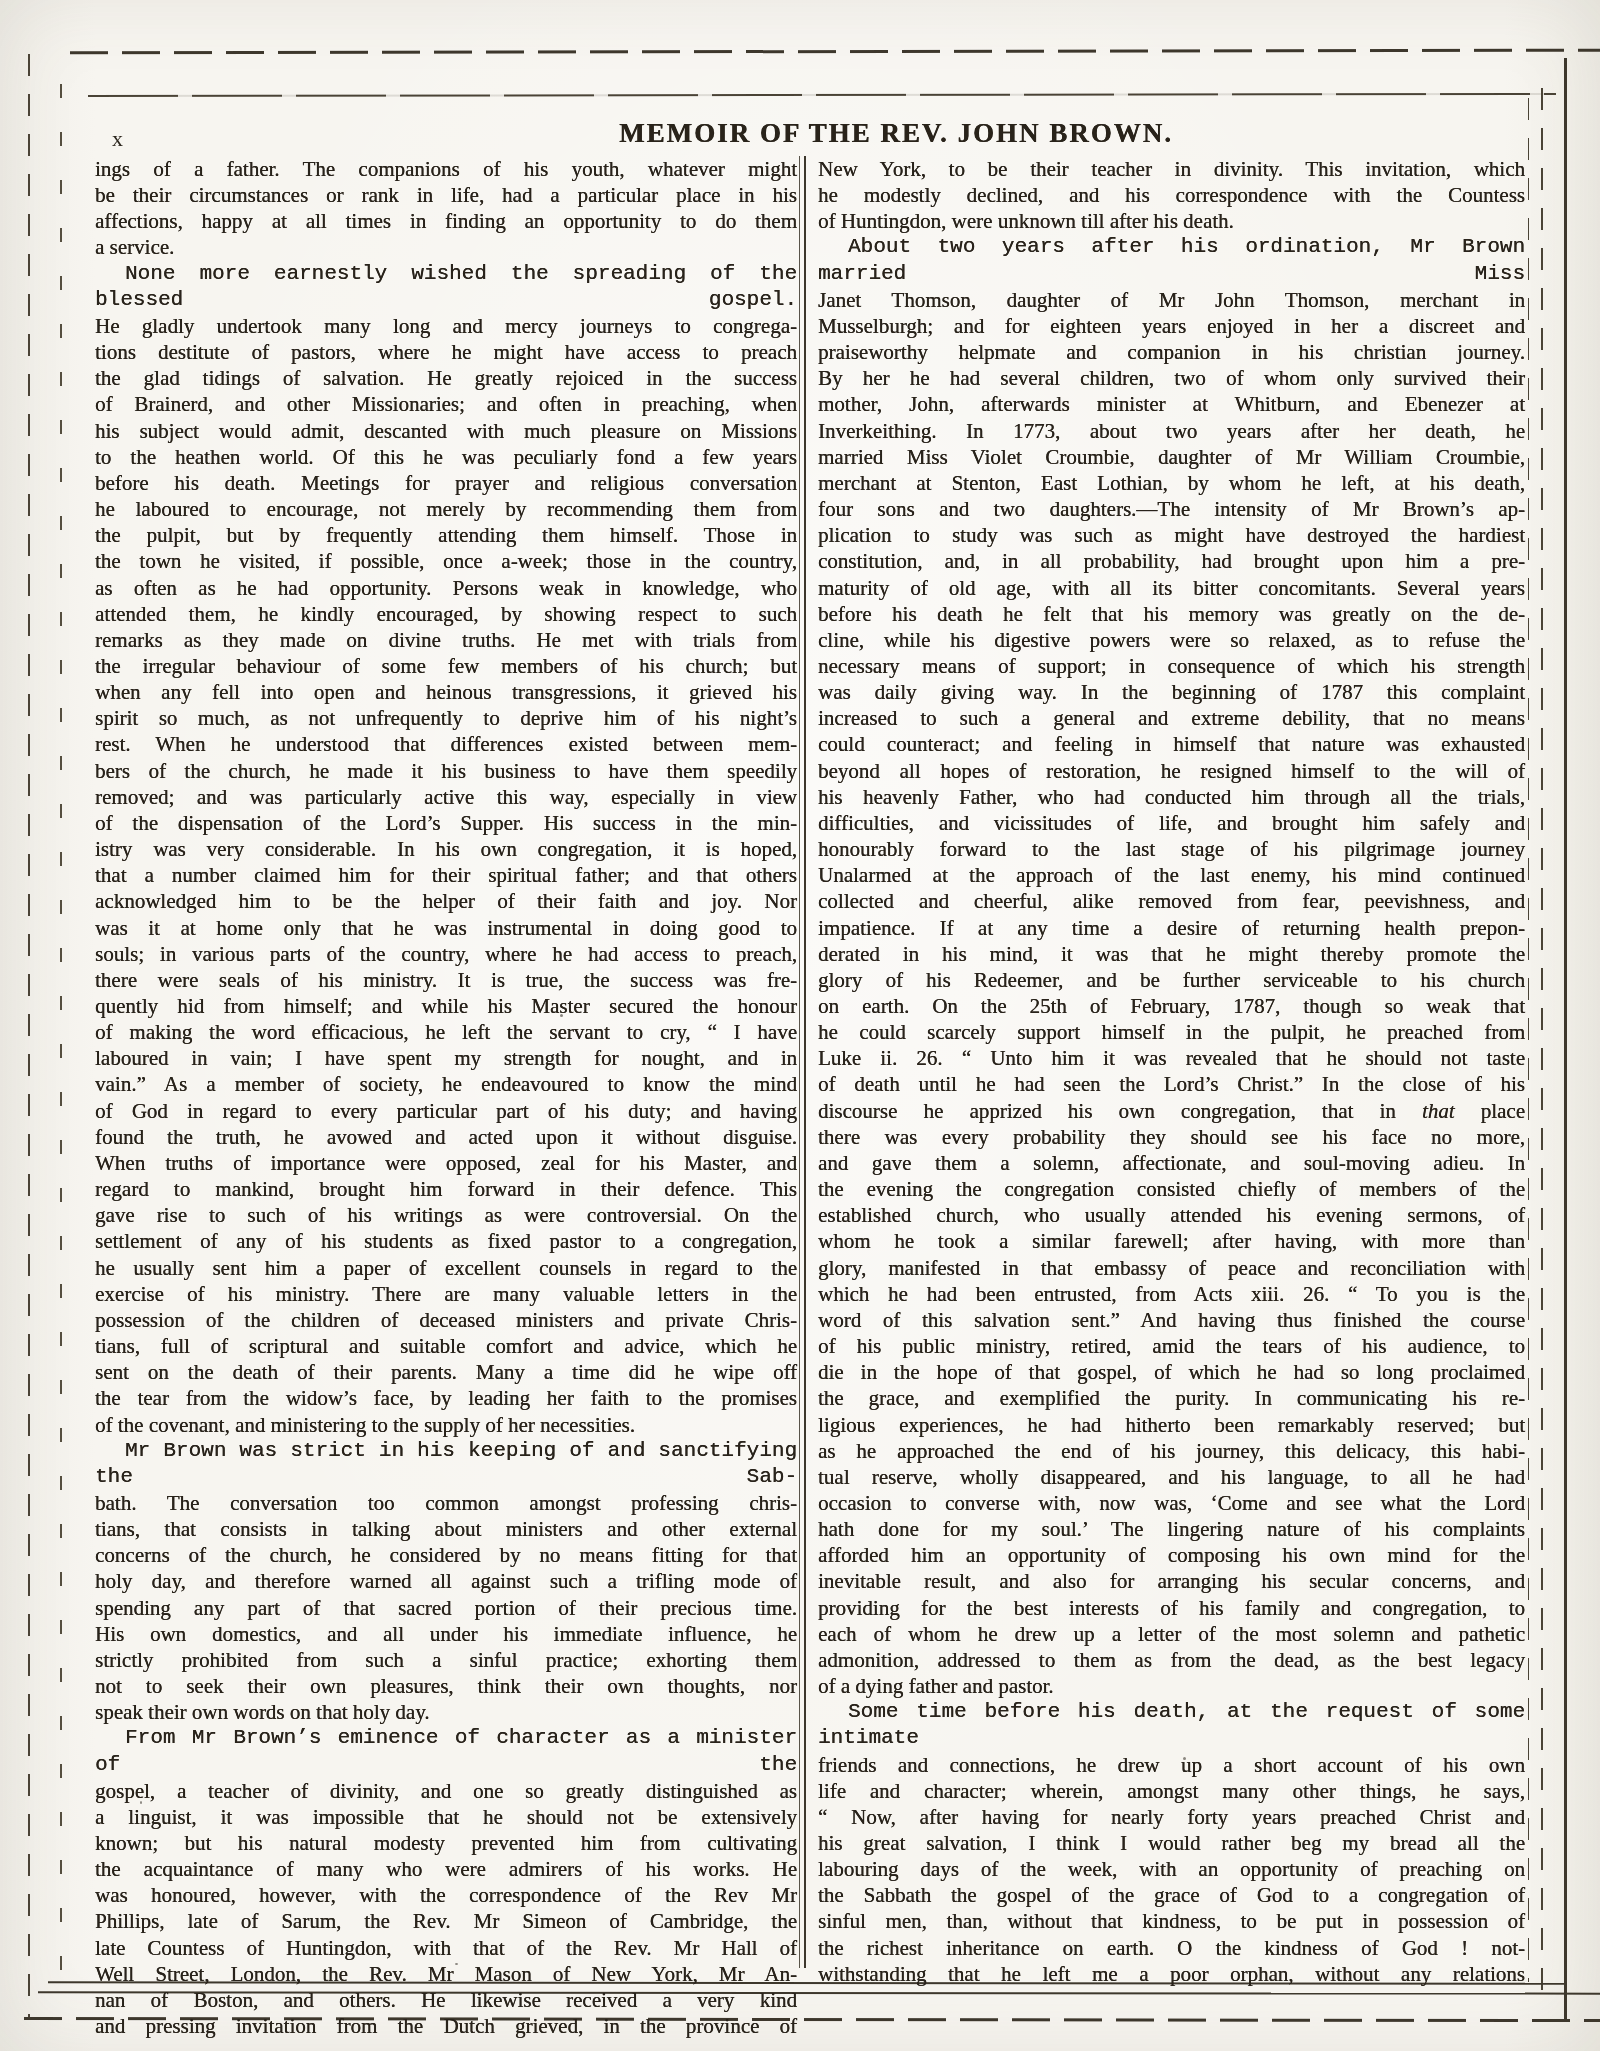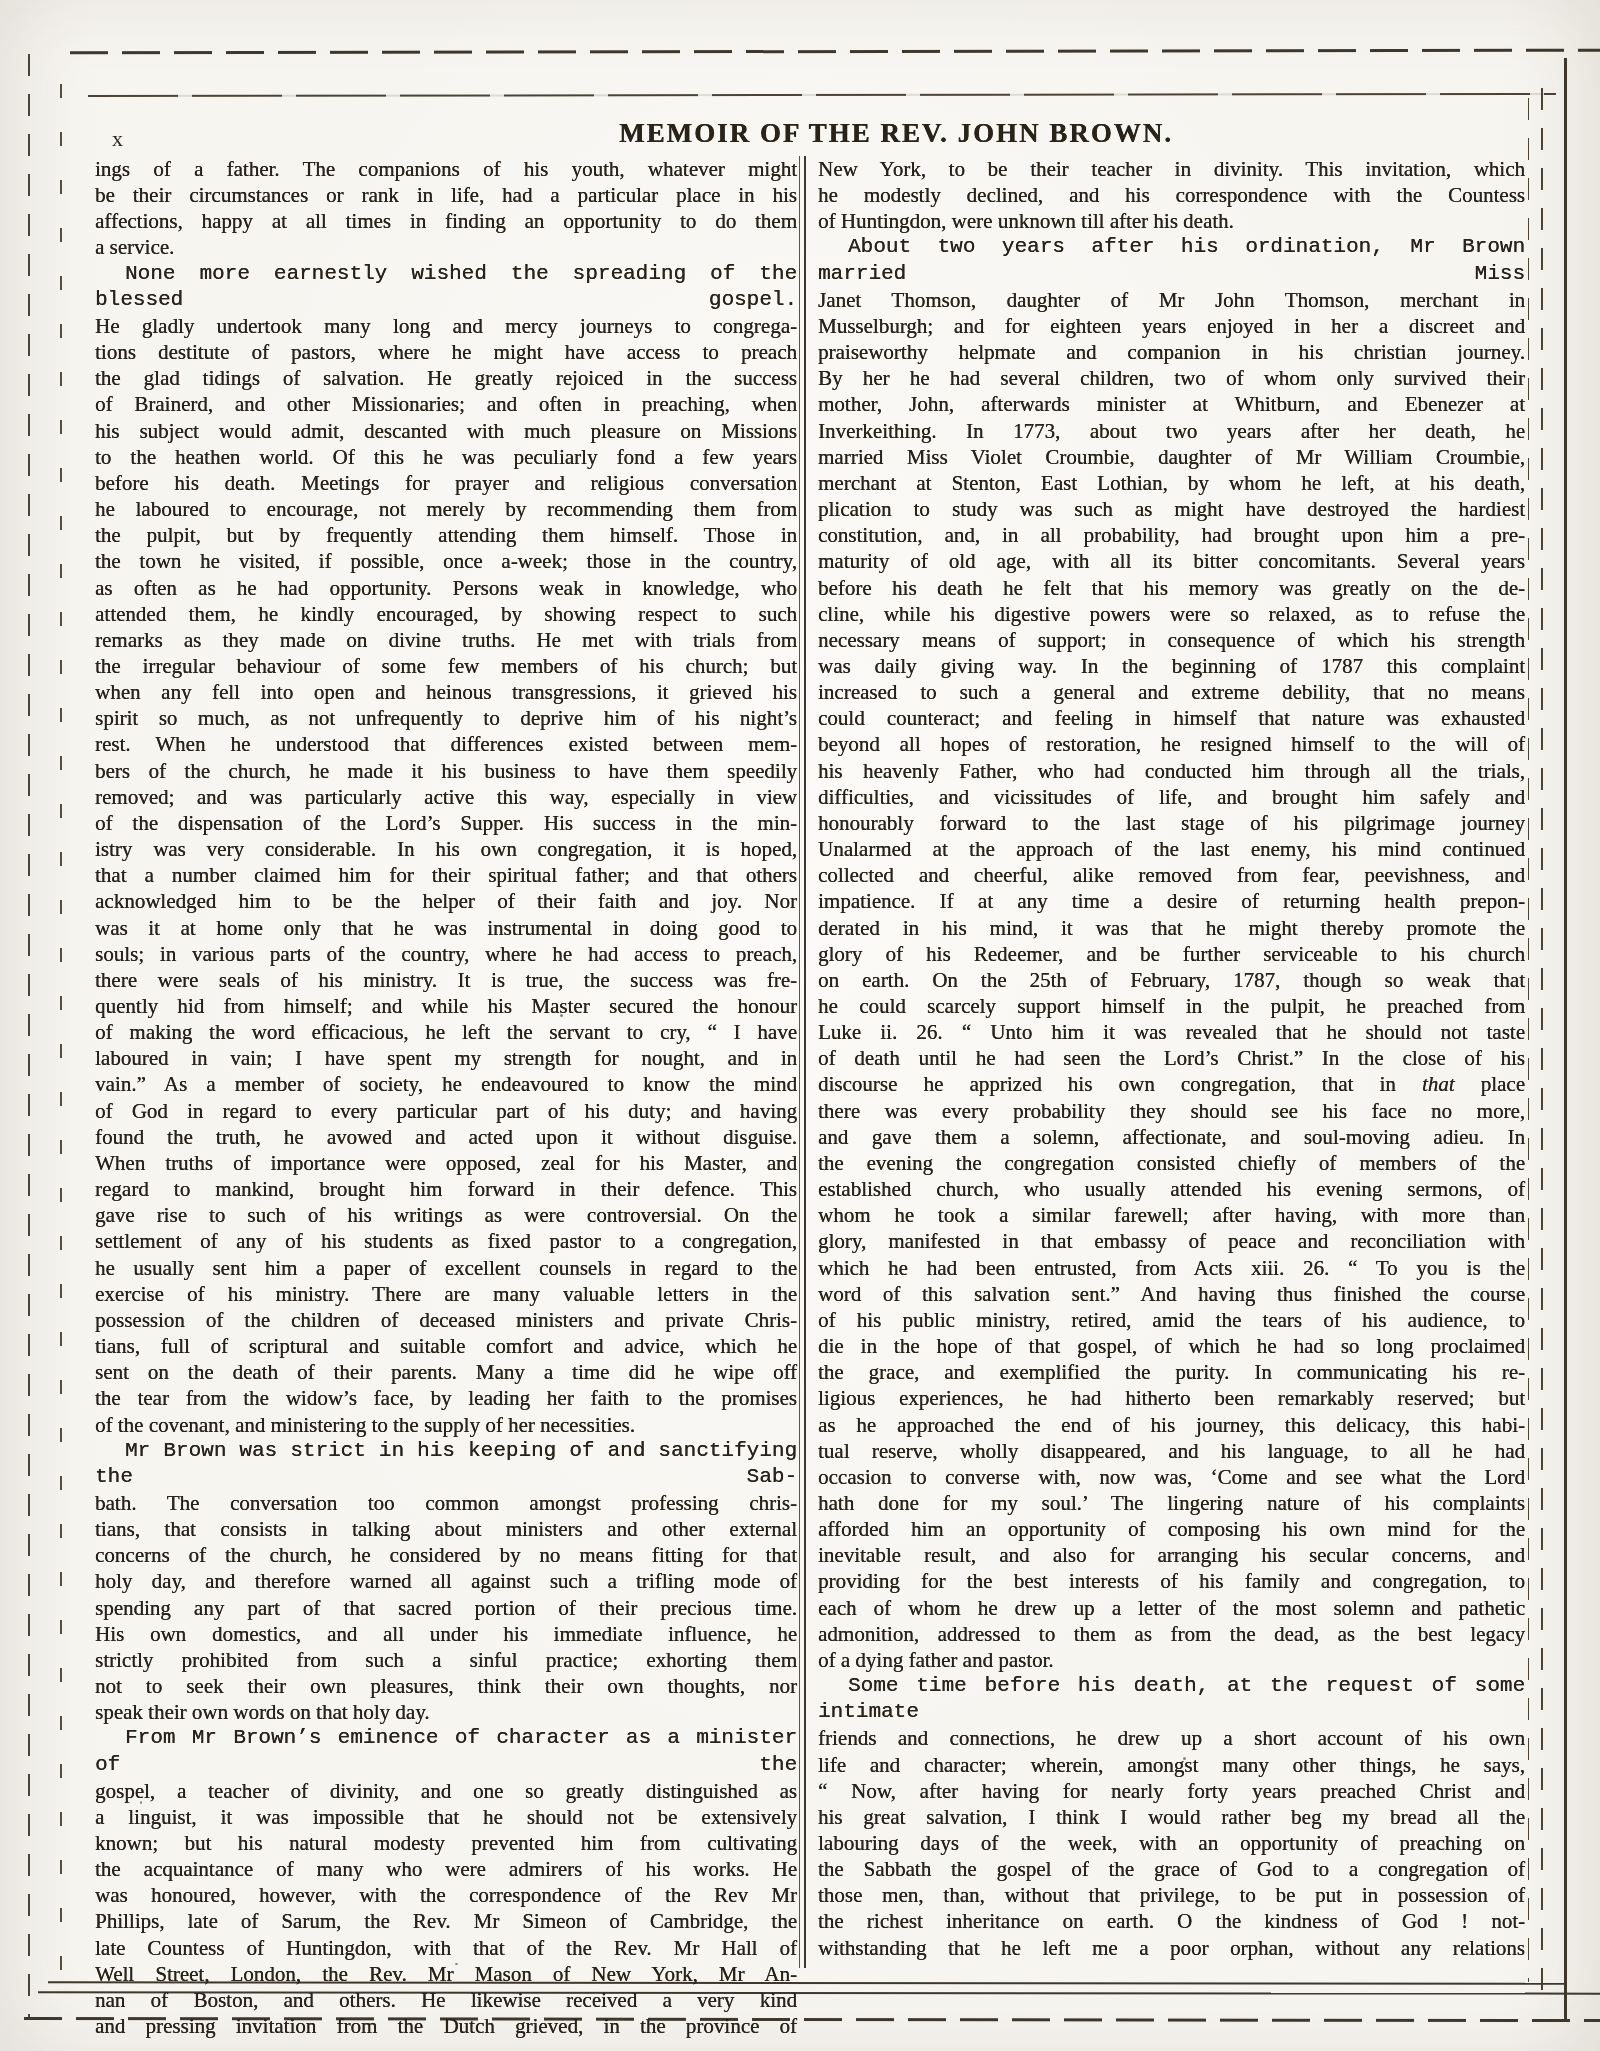--- a/index.html
+++ b/index.html
@@ -152,20 +152,21 @@
       <div class="line para-end">of Huntingdon, were unknown till after his death.</div>
       <div class="line indent">About two years after his ordination, Mr Brown married Miss</div>
       <div class="line">Janet Thomson, daughter of Mr John Thomson, merchant in</div>
       <div class="line">Musselburgh; and for eighteen years enjoyed in her a discreet and</div>
       <div class="line">praiseworthy helpmate and companion in his christian journey.</div>
       <div class="line">By her he had several children, two of whom only survived their</div>
       <div class="line">mother, John, afterwards minister at Whitburn, and Ebenezer at</div>
       <div class="line">Inverkeithing.  In 1773, about two years after her death, he</div>
       <div class="line">married Miss Violet Croumbie, daughter of Mr William Croumbie,</div>
       <div class="line">merchant at Stenton, East Lothian, by whom he left, at his death,</div>
+      <div class="line">four sons and two daughters.—The intensity of Mr Brown’s ap-</div>
       <div class="line">plication to study was such as might have destroyed the hardiest</div>
       <div class="line">constitution, and, in all probability, had brought upon him a pre-</div>
       <div class="line">maturity of old age, with all its bitter concomitants.  Several years</div>
       <div class="line">before his death he felt that his memory was greatly on the de-</div>
       <div class="line">cline, while his digestive powers were so relaxed, as to refuse the</div>
       <div class="line">necessary means of support; in consequence of which his strength</div>
       <div class="line">was daily giving way.  In the beginning of 1787 this complaint</div>
       <div class="line">increased to such a general and extreme debility, that no means</div>
       <div class="line">could counteract; and feeling in himself that nature was exhausted</div>
       <div class="line">beyond all hopes of restoration, he resigned himself to the will of</div>
@@ -204,21 +205,21 @@
       <div class="line">each of whom he drew up a letter of the most solemn and pathetic</div>
       <div class="line">admonition, addressed to them as from the dead, as the best legacy</div>
       <div class="line para-end">of a dying father and pastor.</div>
       <div class="line indent">Some time before his death, at the request of some intimate</div>
       <div class="line">friends and connections, he drew up a short account of his own</div>
       <div class="line">life and character; wherein, amongst many other things, he says,</div>
       <div class="line">“ Now, after having for nearly forty years preached Christ and</div>
       <div class="line">his great salvation, I think I would rather beg my bread all the</div>
       <div class="line">labouring days of the week, with an opportunity of preaching on</div>
       <div class="line">the Sabbath the gospel of the grace of God to a congregation of</div>
-      <div class="line">those men, than, without that privilege, to be put in possession of</div>
+      <div class="line">sinful men, than, without that kindness, to be put in possession of</div>
       <div class="line">the richest inheritance on earth.  O the kindness of God ! not-</div>
       <div class="line">withstanding that he left me a poor orphan, without any relations</div>
     </div>
 
   <div class="speck" style="left:560px;top:1014px;width:3px;height:3px;"></div>
   <div class="speck" style="left:1183px;top:1757px;width:3px;height:3px;"></div>
   <div class="speck" style="left:140px;top:1801px;width:2px;height:3px;"></div>
   <div class="speck" style="left:455px;top:1963px;width:3px;height:2px;"></div>
 
 </div>

